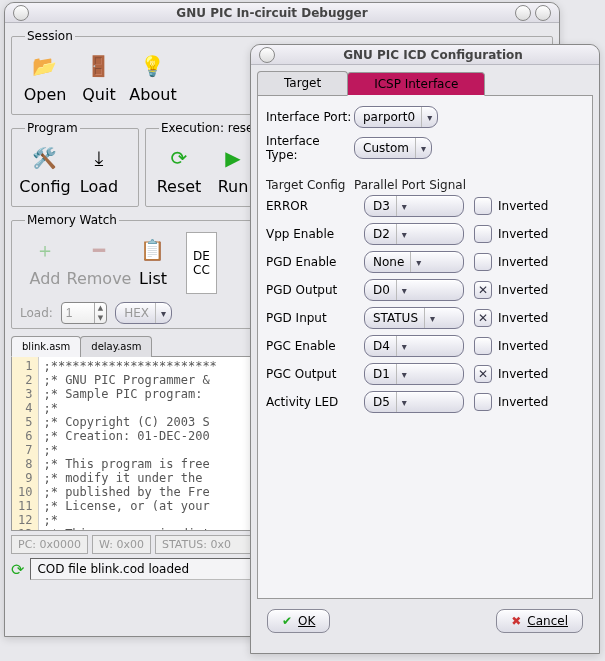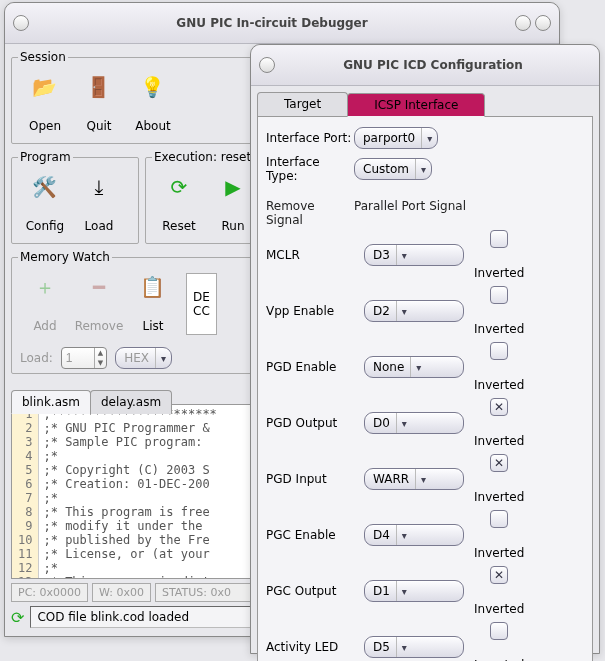--- a/index.html
+++ b/index.html
@@ -12,21 +12,21 @@
   overflow: hidden;
 }
 .window {
   position: absolute;
   background: #e8e8ec;
   border: 1px solid #888;
   border-radius: 10px 10px 0 0;
   box-shadow: 0 2px 8px rgba(0,0,0,0.15);
 }
 .titlebar {
-  height: 41px;
+  height: 20px;
   background: linear-gradient(#f4f3f8, #dedde5);
   border-bottom: 1px solid #b8b8c0;
   border-radius: 10px 10px 0 0;
   display: flex;
   align-items: center;
   justify-content: space-between;
   padding: 0 8px;
   color: #444;
 }
 .titlebar .title { flex: 1; text-align: center; font-weight: bold; }
@@ -37,30 +37,30 @@
 .titlebar .wright { display:flex; gap:4px; }
 .content { padding: 6px; }
 fieldset.frame {
   border: 1px solid #aaa;
   border-radius: 2px;
   margin-bottom: 6px;
 }
 fieldset.frame > legend {
   font-size: 12px;
   padding: 0 2px;
-  margin-left: 6px;
+  margin-left: 13px;
 }
 .toolbar { display: flex; padding: 6px; gap: 0; }
 .tbtn {
   display: flex; flex-direction: column; align-items: center;
   width: 54px; padding: 4px 2px;
   border-radius: 4px;
 }
 .tbtn .ico { width: 26px; height: 26px; display:flex; align-items:center; justify-content:center; font-size: 20px; }
-.tbtn .lbl { margin-top: 19px; font-size: 12px; }
+.tbtn .lbl { margin-top: 6px; font-size: 16px; }
 .hsplit { display: flex; gap: 6px; }
 .hsplit > fieldset { flex: 0 0 auto; }
 .memwatch-row { display:flex; align-items:center; gap:8px; padding:4px 8px; }
 .spinner {
   display:inline-flex; align-items:center;
   border:1px solid #888; border-radius:4px;
   background: linear-gradient(#fff,#eee);
   height:22px;
 }
 .spinner input { border:0; width:32px; text-align:left; padding:0 4px; font-size:12px; background:transparent; }
@@ -75,23 +75,23 @@
 }
 .combo .val { padding-right:6px;text-align:center; }
 .combo .ar { width:16px; text-align:center; color:#445; font-size:10px; border-left:1px solid #bbb; height:100%; display:flex; align-items:center; justify-content:center; }
 .tabs { display:flex; border-bottom:1px solid #999; }
 .tab {
   padding: 4px 10px;
   border: 1px solid #999;
   border-bottom: none;
   background: #e0e0e4;
   margin-right:-1px;
-  position: relative; top:10px;
+  position: relative; top:1px;
   border-radius:4px 4px 0 0;
-  font-size:12px;
+  font-size:10px;
 }
 .tab.active { background:#f4f4f7; border-bottom:1px solid #f4f4f7; }
 .editor {
   border:1px solid #999; border-top:none;
   background:#fff;
   font-family: monospace;
   font-size: 12px;
   display:flex;
   height: 174px;
   overflow:hidden;
@@ -117,21 +117,21 @@
   padding:4px 14px;
   box-shadow: inset 0 1px 0 #fff;
 }
 .cfg-row { display:flex; align-items:center; margin:6px 0; padding:0 8px; }
 .cfg-row .lab { width:88px; }
 .cfg-head { display:flex; padding:6px 8px 0; color:#222; }
 .cfg-head .c1 { width:88px; }
 .sig-row { display:flex; align-items:center; padding:3px 8px; gap:10px; }
 .sig-row .c1 { width:88px; }
 .sig-row .combo { width:100px; }
-.sig-row .inv { display:flex; align-items:center; gap:18px;flex-direction:column; }
+.sig-row .inv { display:flex; align-items:center; gap:6px; }
 .disabled { color:#999; }
 .cfg-tabs { display:flex; border-bottom:1px solid #999; }
 .cfg-tab {
   padding:4px 26px; border:1px solid #999; border-bottom:none;
   background:#e0e0e4; margin-right:-1px; border-radius:4px 4px 0 0;
 }
 .cfg-tab.active { background:#be185d; position:relative; top:1px; border-bottom:1px solid #f4f4f7; }
 .cfg-body { background:#f4f4f7; border:1px solid #999; border-top:none; padding:4px 0 8px; }
 .dlg-buttons { display:flex; justify-content:space-between; padding:10px; }
 </style>
@@ -289,26 +289,26 @@
         </span>
       </div>
       <div class="cfg-row" style="margin-top:0;">
         <span class="lab">Interface Type:</span>
         <span class="combo">
           <span class="val">Custom</span>
           <span class="ar">▾</span>
         </span>
       </div>
       <div class="cfg-head" style="margin-top:10px;">
-        <span class="c1">Remove Signal</span>
+        <span class="c1">Target Config</span>
         <span>Parallel Port Signal</span>
       </div>
       <div id="signals">
           <div class="sig-row">
-            <span class="c1">MCLR</span>
+            <span class="c1">ERROR</span>
             <span class="combo">
               <span class="val">D3</span>
               <span class="ar">▾</span>
             </span>
             <span class="inv">
               <span class="checkbox"></span>
               <span>Inverted</span>
             </span>
           </div>
           <div class="sig-row">
@@ -340,21 +340,21 @@
               <span class="ar">▾</span>
             </span>
             <span class="inv">
               <span class="checkbox">✕</span>
               <span>Inverted</span>
             </span>
           </div>
           <div class="sig-row">
             <span class="c1">PGD Input</span>
             <span class="combo">
-              <span class="val">WARR</span>
+              <span class="val">STATUS</span>
               <span class="ar">▾</span>
             </span>
             <span class="inv">
               <span class="checkbox">✕</span>
               <span>Inverted</span>
             </span>
           </div>
           <div class="sig-row">
             <span class="c1">PGC Enable</span>
             <span class="combo">

